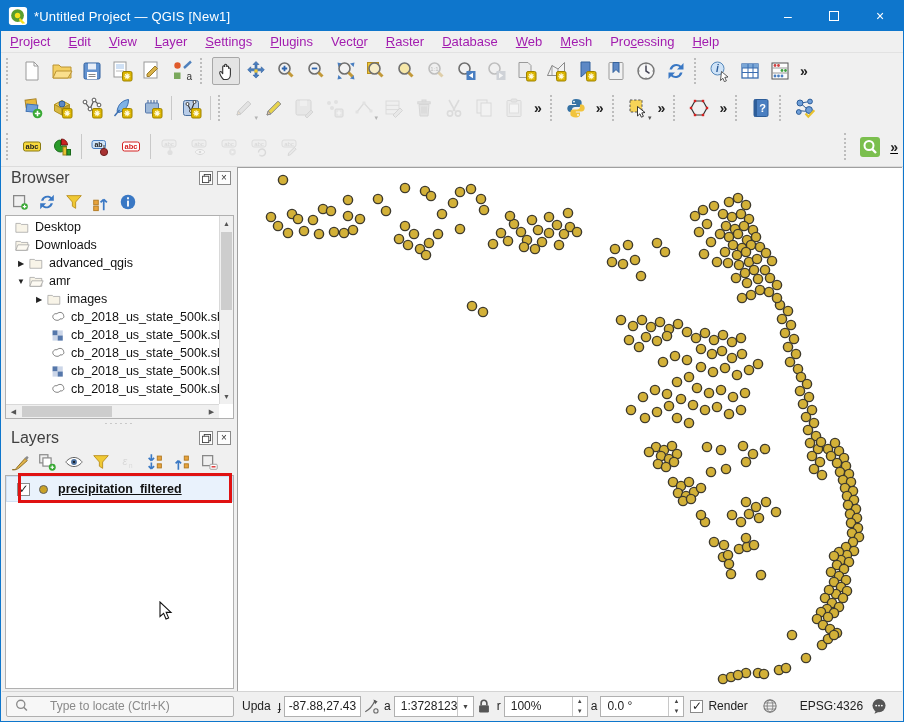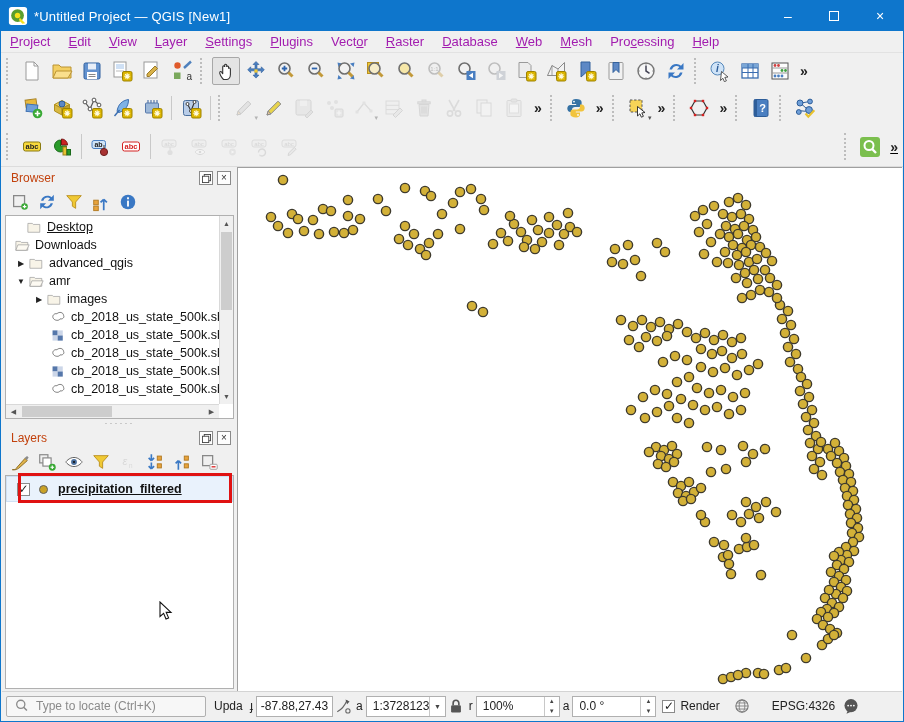--- a/index.html
+++ b/index.html
@@ -41,21 +41,21 @@
   .leftcol { position:absolute; left:1px; top:166px; width:235px; bottom:30px; background:#f0f0f0; }
   .mapwrap { position:absolute; left:236px; top:166px; right:1px; bottom:30px;
              background:#fff; border-left:1px solid #9f9f9f; border-top:1px solid #9f9f9f; }
   .mapwrap svg { display:block; }
 
   
   .panel { position:absolute; left:0; right:0; }
   .panel-browser { top:0; height:260px; }
   .panel-layers  { top:260px; bottom:0; }
   .phead { height:22px; display:flex; align-items:center; padding:0 6px 0 9px; }
-  .phead .ptitle { font-size:12px; color:#c2410c; }
+  .phead .ptitle { font-size:16px; color:#404040; }
   .pbtns { margin-left:auto; display:flex; gap:4px; }
   .pbtn { width:14px; height:14px; border:1px solid #8a8a8a; background:#fdfdfd; display:flex;
           align-items:center; justify-content:center; font-size:10px; color:#333; line-height:10px; }
   .ptools { height:26px; display:flex; align-items:center; gap:3px; padding:0 6px; }
   .ptool { width:24px; height:24px; display:flex; align-items:center; justify-content:center; }
   .ptool svg { width:20px; height:20px; }
   .ptool.disabled { opacity:.4; }
 
   .tree-box { position:relative; margin:0 3px; height:204px; background:#fff;
               border:1px solid #b0b0b0; overflow:hidden; }
@@ -92,22 +92,22 @@
   .lname.i { font-style:italic; font-weight:600; color:#8f8f8f; }
 
   .redbox { position:absolute; left:17px; top:472px; width:214px; height:30px;
             border:3px solid #e01212; z-index:5; pointer-events:none; }
   .cursor { position:absolute; left:158px; top:600px; z-index:9; }
 
   
   .statusbar { position:absolute; left:1px; right:1px; bottom:1px; height:29px; background:#f0f0f0;
                border-top:1px solid #d4d4d4; display:flex; align-items:center; padding:0 4px;
                font-size:12px; color:#222; overflow:hidden; }
-  .locate { width:200px; height:21px; border:1px solid #b0b0b0; border-radius:2px; background:#f7f7f7;
-            display:flex; align-items:center; padding:0 5px; gap:4px; flex:none; }
+  .locate { width:228px; height:21px; border:1px solid #b0b0b0; border-radius:2px; background:#f7f7f7;
+            display:flex; align-items:center; padding:0 5px; gap:18px; flex:none; }
   .locate input { border:none; outline:none; background:transparent; font-size:12px; width:160px;
                   color:#333; font-family:inherit; }
   .locate input::placeholder { color:#8a8a8a; }
   .smsg { margin:0 4px 0 8px; white-space:nowrap; overflow:hidden; flex:none; }
   .slbl { flex:none; margin:0 3px; color:#222; }
   .sbox { height:21px; border:1px solid #b0b0b0; background:#fff; display:flex; align-items:center;
           justify-content:center; flex:none; font-size:12px; }
   .coord { width:77px; }
   .scale { width:80px; justify-content:space-between; padding-left:6px; }
   .scale .dda { width:16px; height:100%; border-left:1px solid #c8c8c8; display:flex;
@@ -691,21 +691,21 @@
           <div class="ptool">
             <svg viewBox="0 0 22 22">
               <circle cx="11" cy="11" r="8" fill="#3a78c4"></circle>
               <rect x="10" y="9.5" width="2" height="6.5" fill="#fff"></rect>
               <rect x="10" y="5.8" width="2" height="2.2" fill="#fff"></rect>
             </svg>
           </div>
         </div>
       <div class="tree-box">
         <div class="tree-rows" id="browser-tree-rows">
-            <div class="trow" style="padding-left: 20px; text-decoration: underline;">
+            <div class="trow" style="padding-left: 8px;">
               <span class="ticon">
                 <svg viewBox="0 0 22 22">
                   <path d="M2 6.5V5h6.5L10 6.5h9.5V18H2z" fill="#f8f4e8" stroke="#999"></path>
                 </svg>
               </span>
               <span>Desktop</span>
             </div>
             <div class="trow" style="padding-left: 8px;">
               <span class="ticon">
                 <svg viewBox="0 0 22 22">

